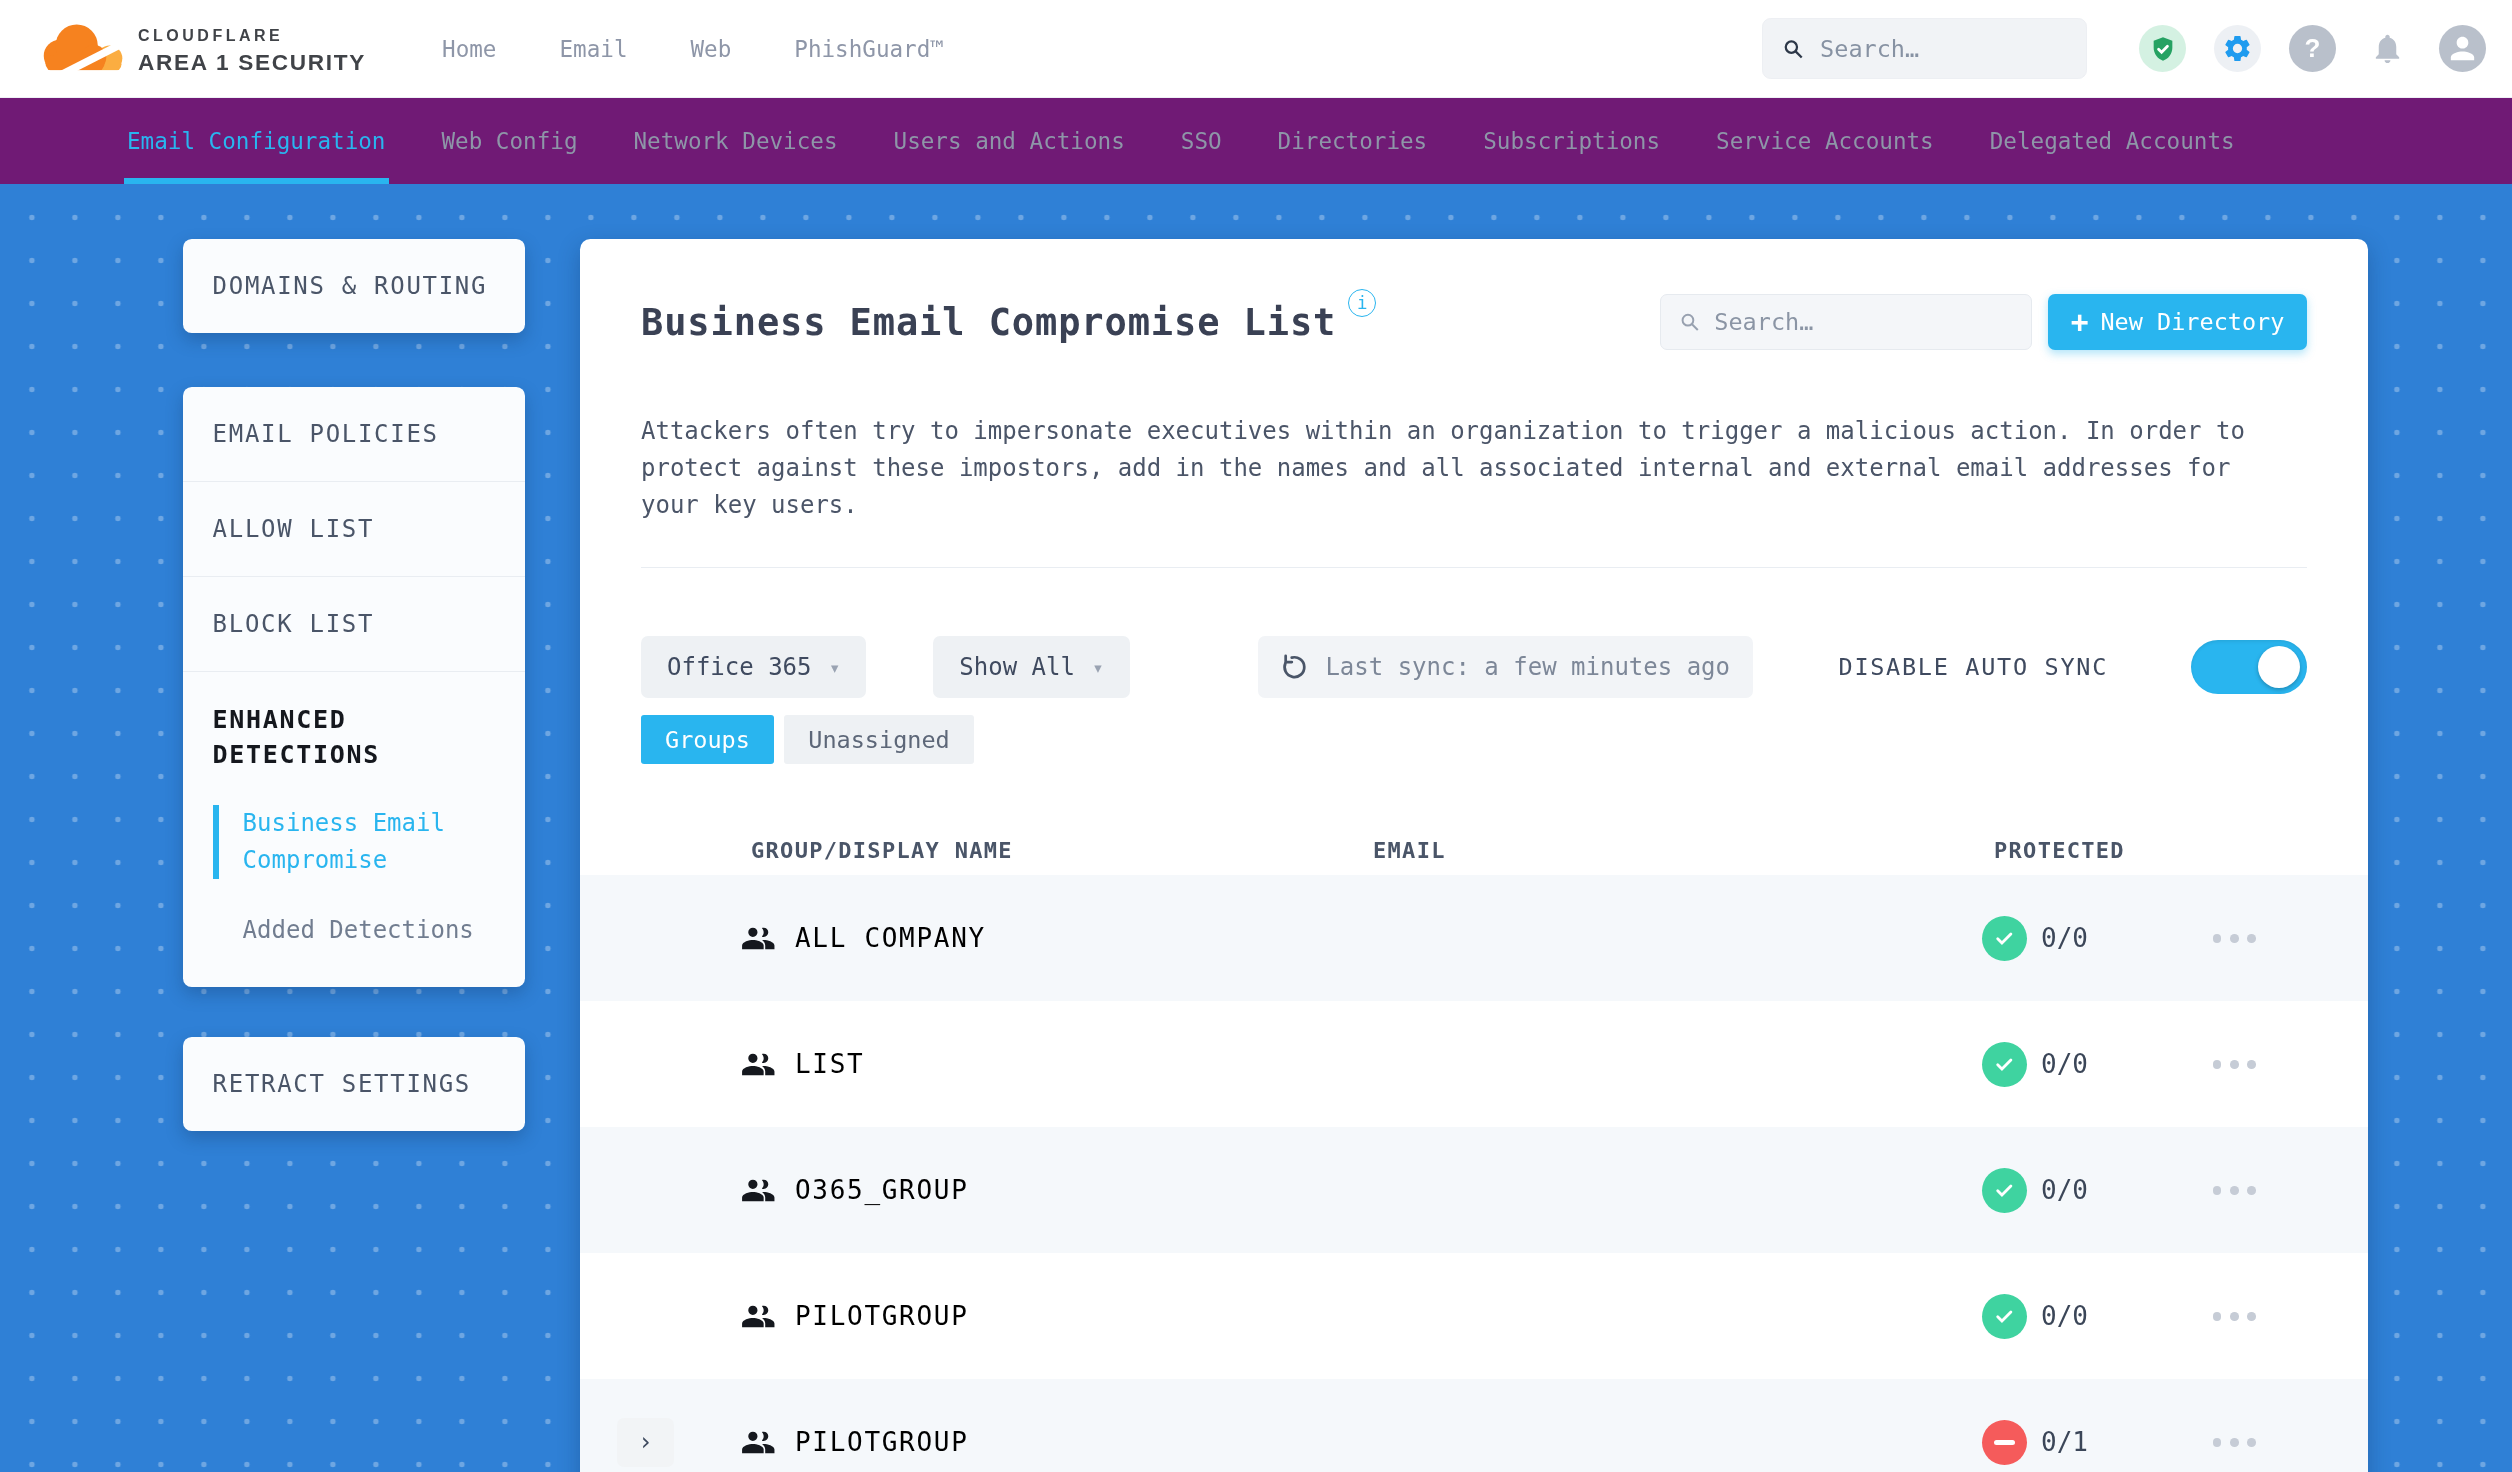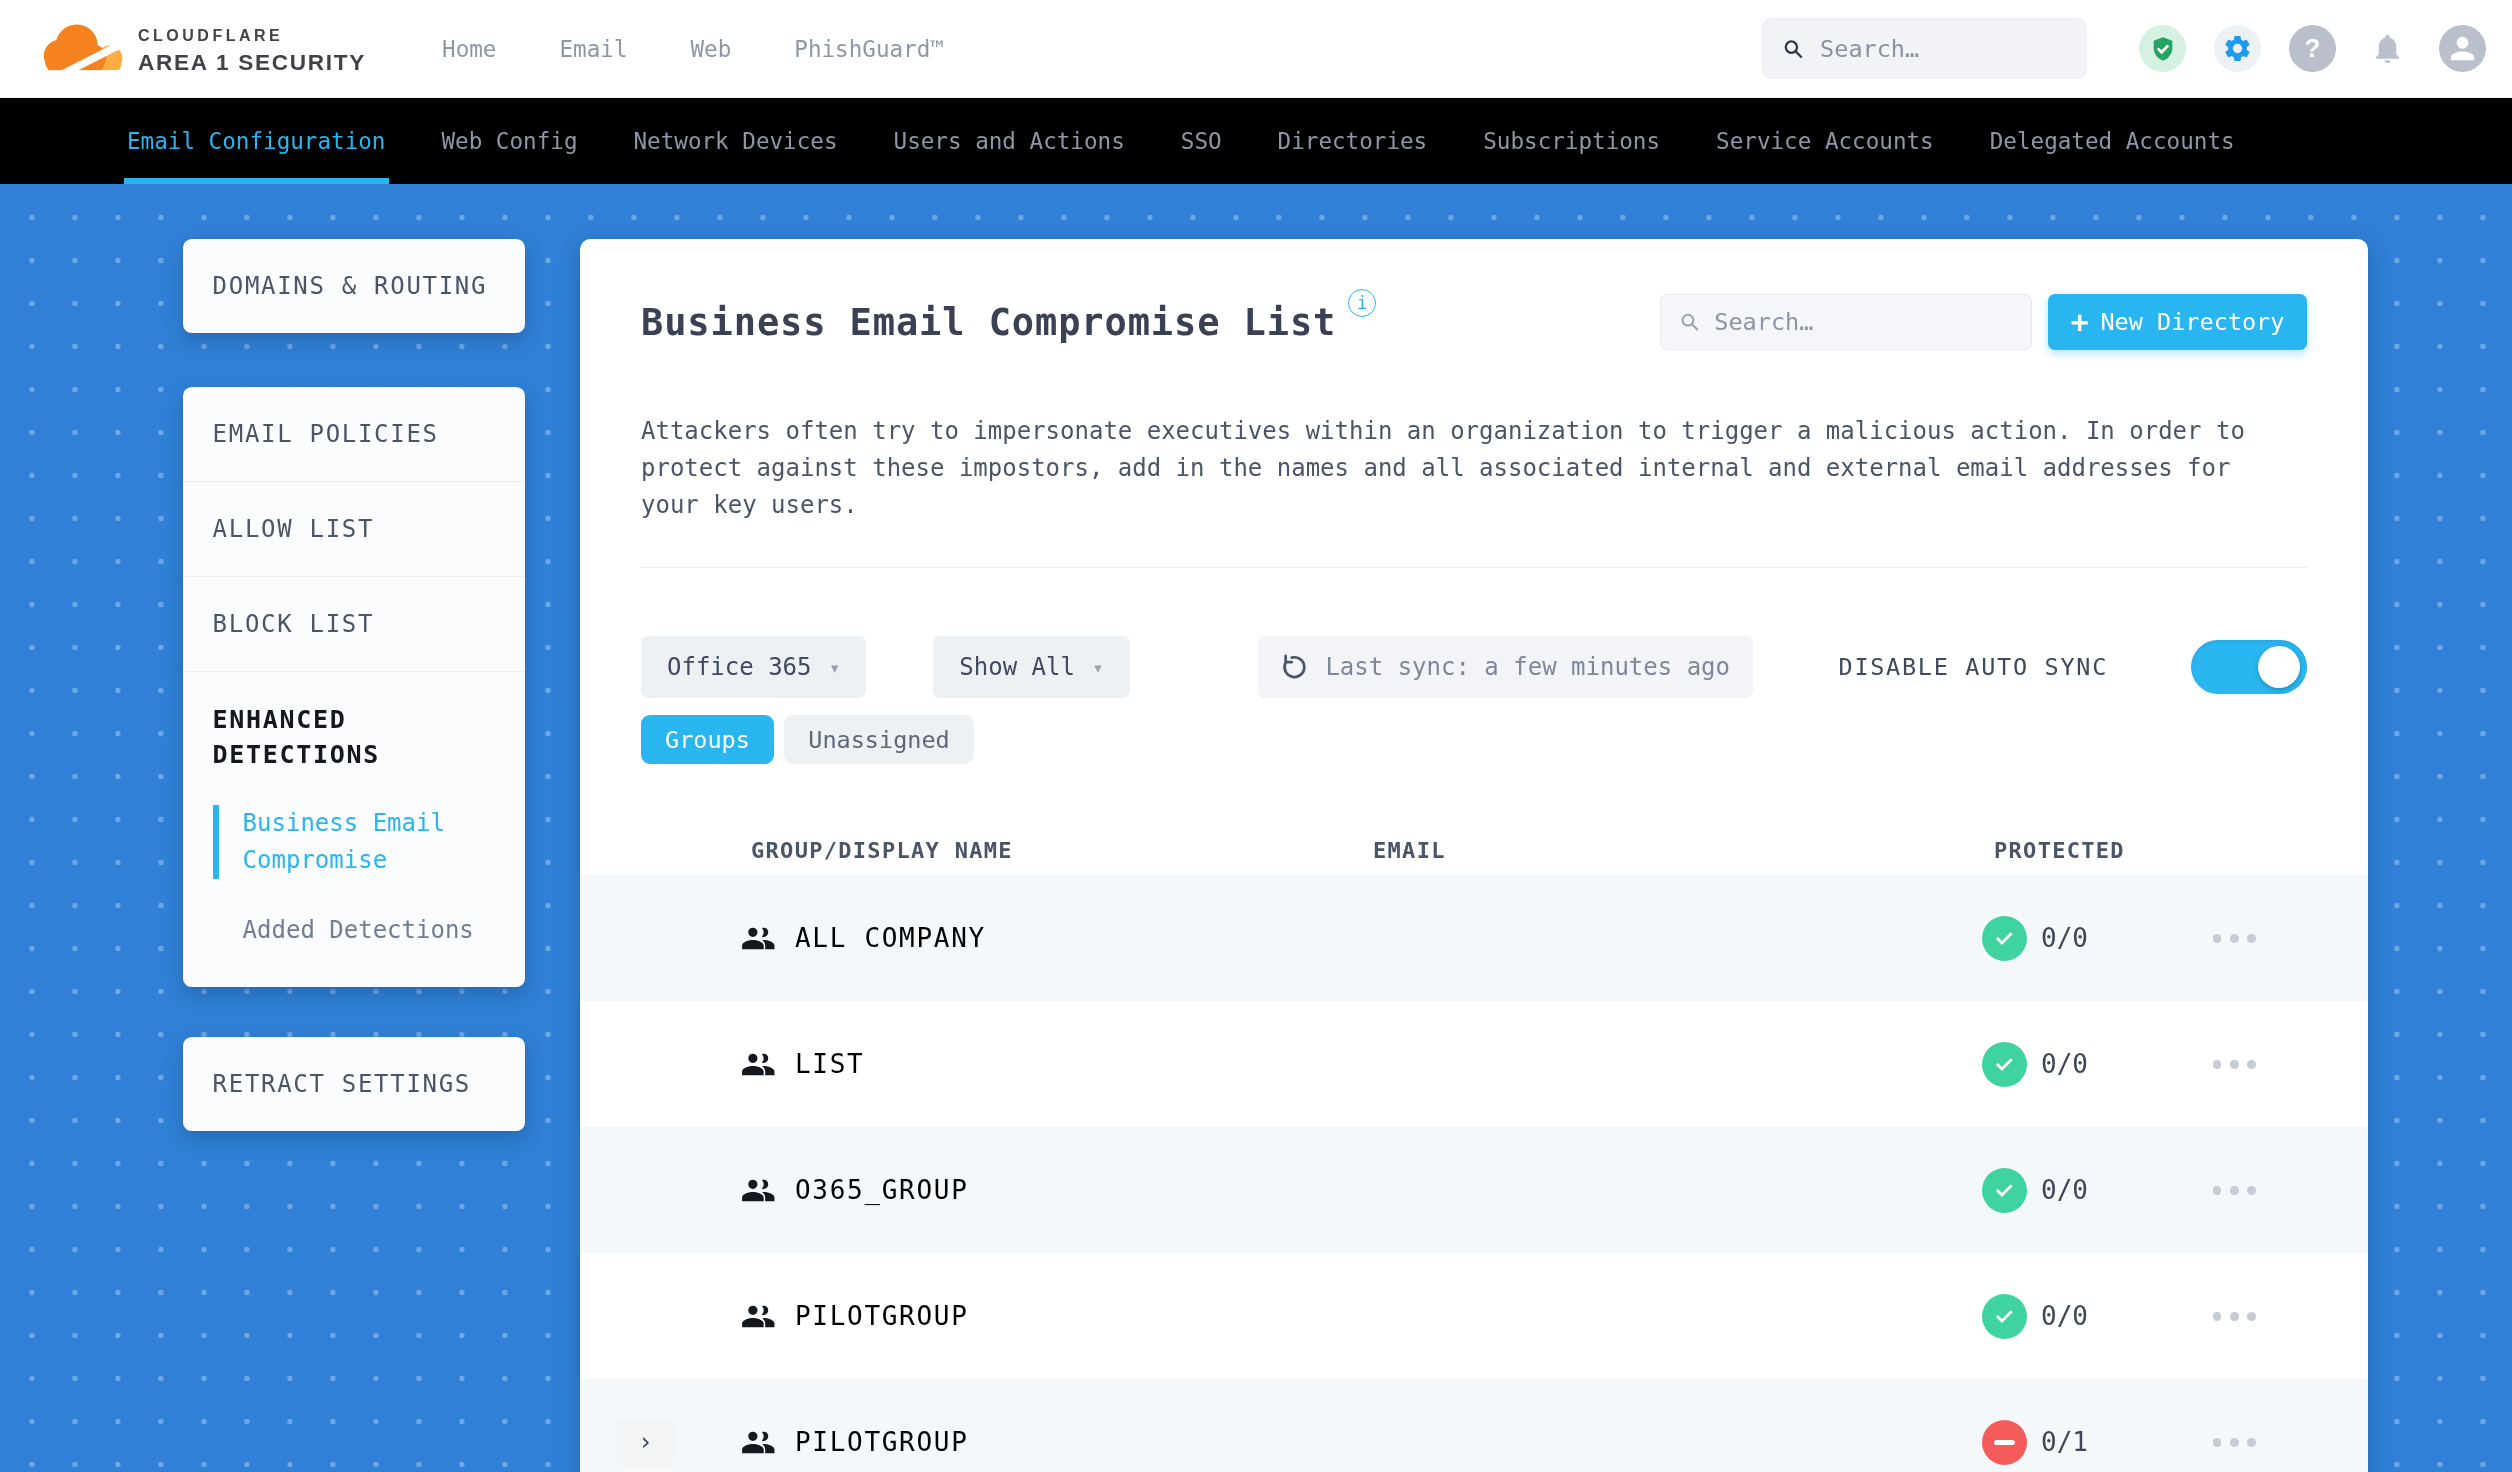--- a/index.html
+++ b/index.html
@@ -35,21 +35,21 @@
   .top-icons{ display:flex; align-items:center; gap:28px; margin-left:52px; }
   .icon-circle{ width:47px; height:47px; border-radius:50%; display:flex; align-items:center; justify-content:center; cursor:pointer; }
   .ic-shield{ background:#d4f1e2; }
   .ic-gear{ background:#edf0f4; }
   .ic-help{ background:#b9c0cb; color:#fff; font-size:26px; font-weight:bold; font-family:"Liberation Sans",sans-serif;}
   .ic-bell{ background:transparent; }
   .ic-avatar{ background:#b9c0cb; }
 
   
   .subnav{
-    height:86px; background:#000000; display:flex; align-items:center;
+    height:86px; background:#701a75; display:flex; align-items:center;
     padding-left:127px; gap:56px; position:relative; z-index:4;
   }
   .subnav .tab{ font-size:22.6px; color:#8e96a8; cursor:pointer; height:86px; display:flex; align-items:center; position:relative; }
   .subnav .tab.active{ color:#29b5ef; }
   .subnav .tab.active::after{
     content:""; position:absolute; left:-3.5px; right:-3.5px; bottom:0; height:6px; background:#29b5ef;
   }
 
   
   .page-body{
@@ -132,21 +132,21 @@
     width:116px; height:54px; border-radius:27px; background:#29b5ef; position:relative; cursor:pointer;
     box-shadow:inset 0 1.7px 3.5px rgba(0,0,0,.08);
   }
   .toggle .knob{
     position:absolute; top:6px; right:7px; width:42px; height:42px; border-radius:50%;
     background:#fff; box-shadow:0 1.7px 4.3px rgba(0,0,0,.25);
   }
 
   .pill-row{ margin-top:17.4px; display:flex; gap:10.4px; }
   .pill{
-    height:49px; padding:0 24px; border-radius:9px; display:flex; align-items:center;
+    height:49px; padding:0 24px; border-radius:3px; display:flex; align-items:center;
     font-size:23.5px; cursor:pointer;
   }
   .pill.active{ background:#29b5ef; color:#fff; }
   .pill.plain{ background:#eef1f4; color:#5d6778; }
 
   
   .table{ margin-top:61px; }
   .t-grid{ display:grid; grid-template-columns:159px 622px 621px 222px 1fr; align-items:center; }
   .t-head{ height:50px;margin-left:12px; }
   .t-head .th{ font-size:22px; font-weight:bold; letter-spacing:1.3px; color:#4a5568; }

